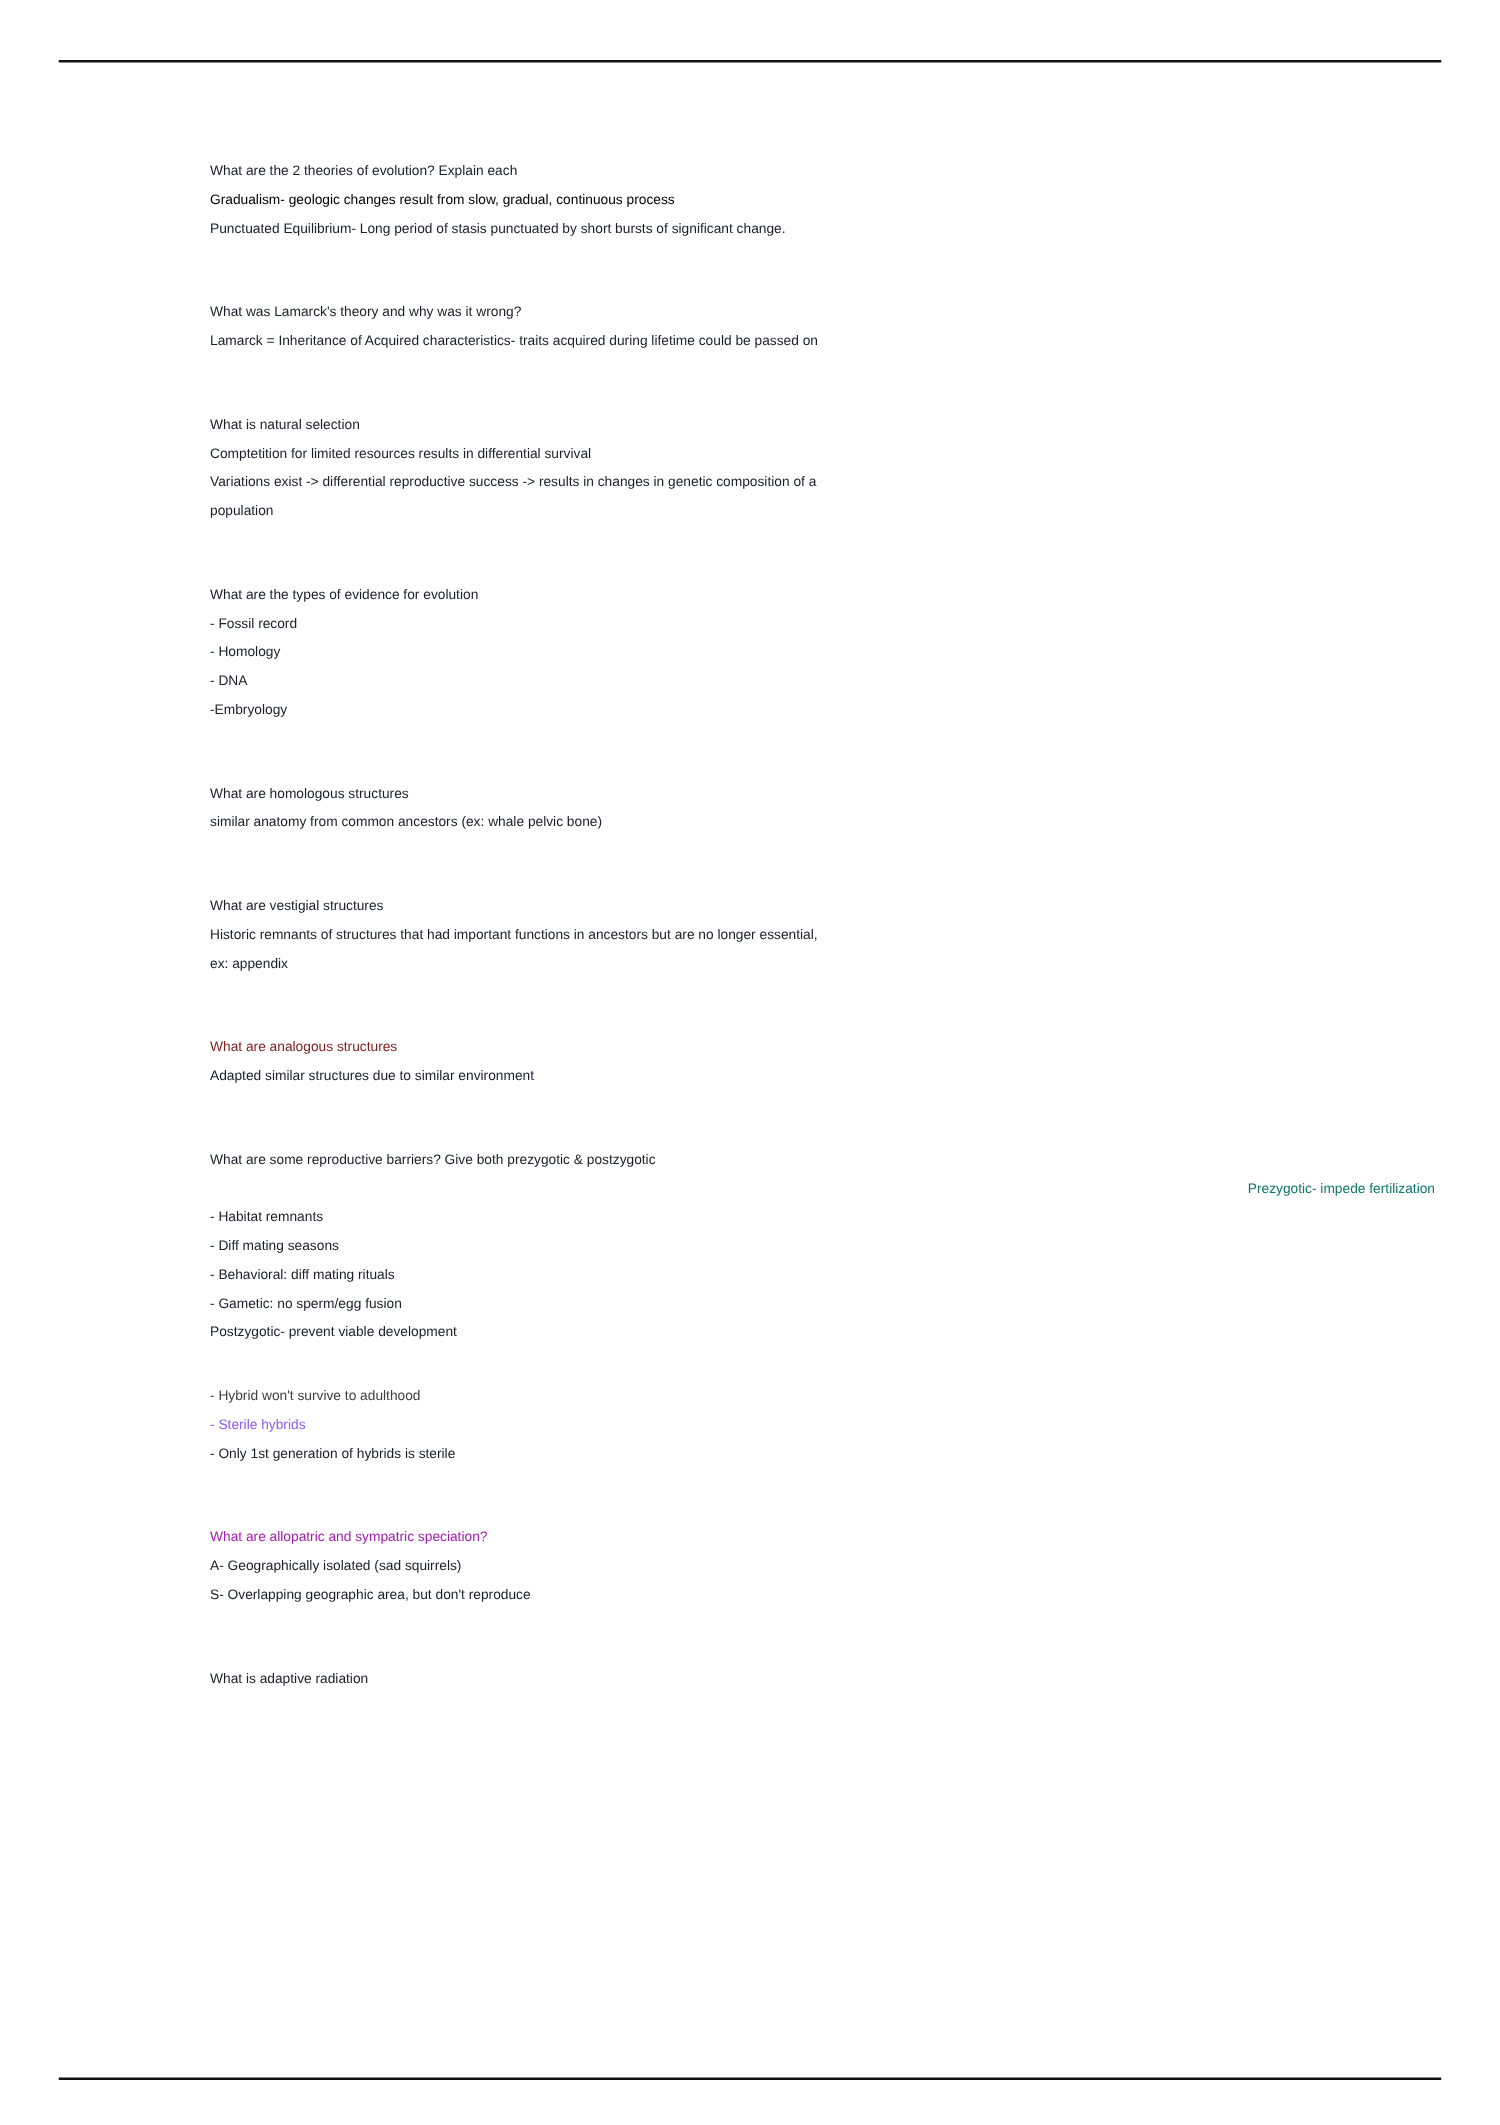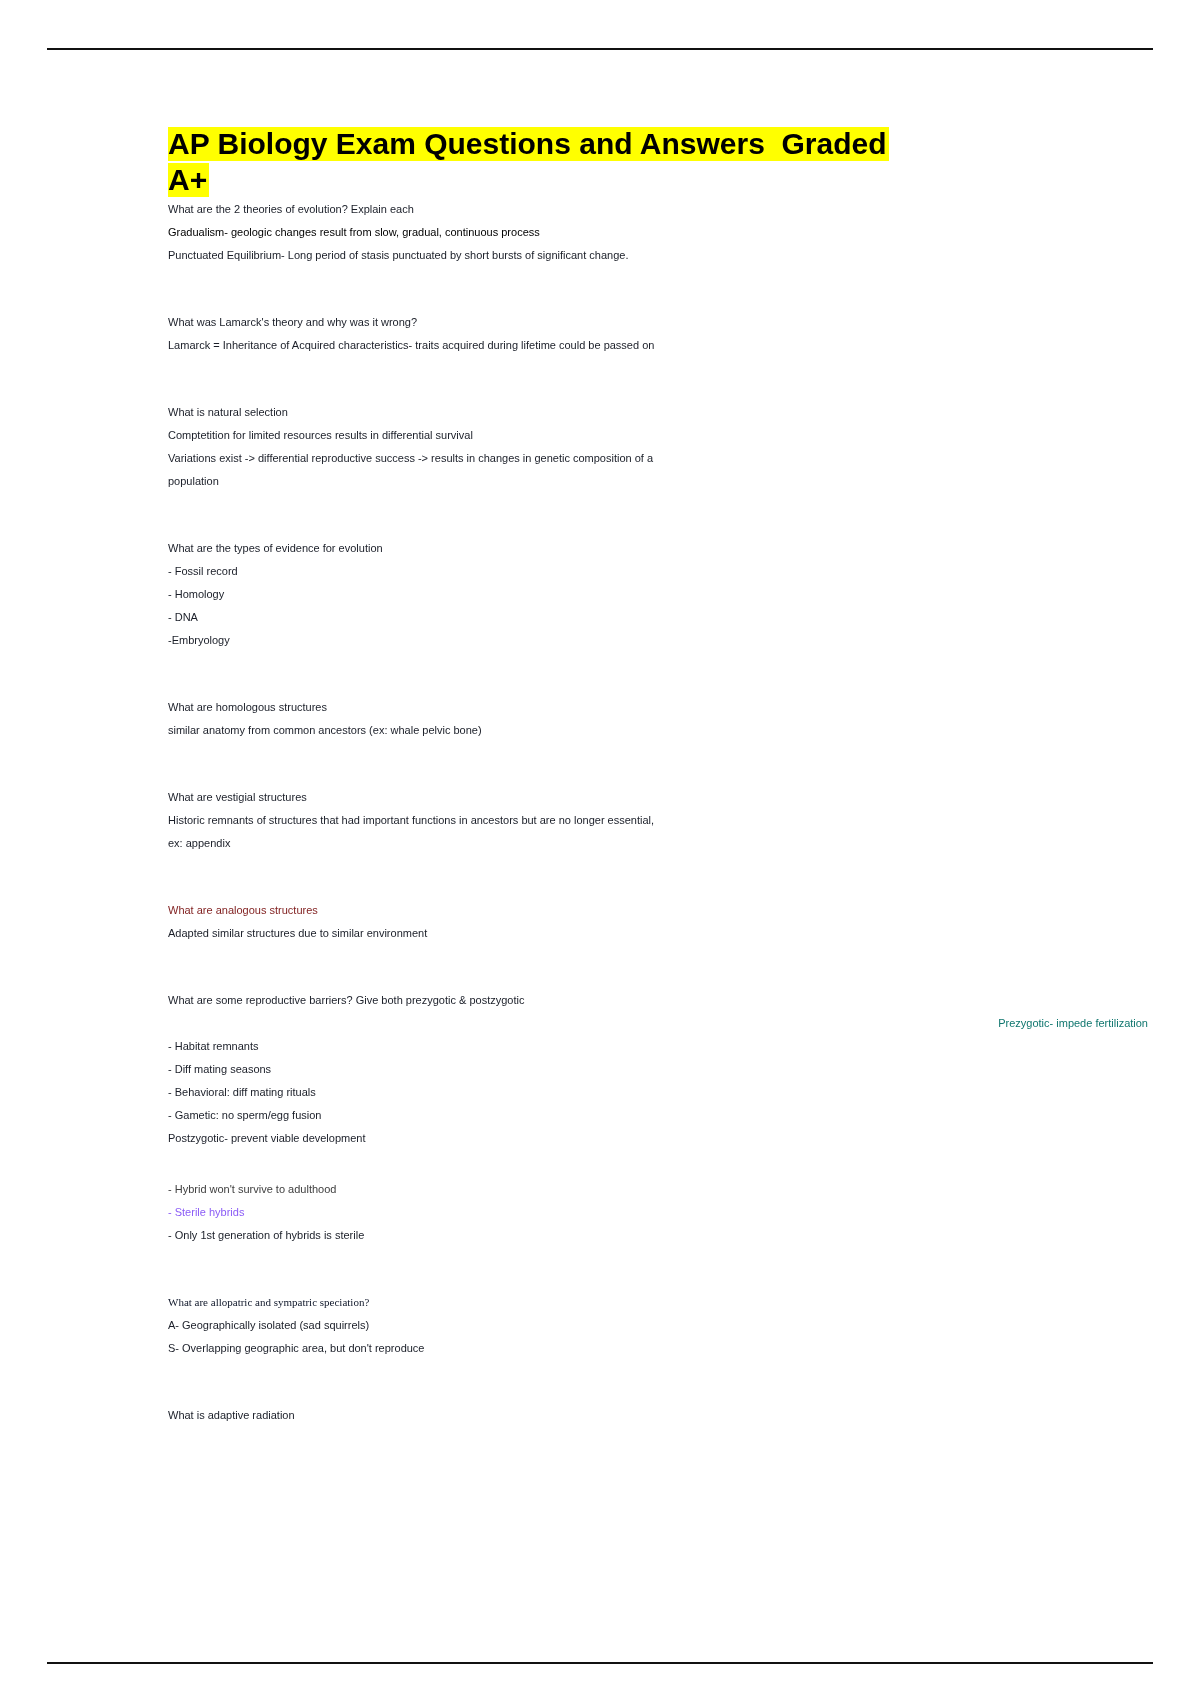--- a/index.html
+++ b/index.html
@@ -57,21 +57,20 @@
     white-space: pre-wrap;
   }
 </style>
 </head>
 <body>
 
 <div class="page">
   <div class="rule top"></div>
 
   <div class="content">
-    <h1 class="doc-title"><mark style="background: rgb(255, 255, 0);">AP Biology Exam Questions and Answers  Graded</mark><br><mark style="background: rgb(255, 255, 0);">A+</mark></h1>
     <div id="qa-container">
         <section class="qa-block">
           <div class="question" style="color: rgb(26, 30, 40);">What are the 2 theories of evolution? Explain each</div>
           <div class="answer-line" style="color: #000000;">Gradualism- geologic changes result from slow, gradual, continuous process</div>
           <div class="answer-line" style="color: rgb(26, 30, 40);">Punctuated Equilibrium- Long period of stasis punctuated by short bursts of significant change.</div>
         </section>
         <section class="qa-block">
           <div class="question" style="color: rgb(26, 30, 40);">What was Lamarck's theory and why was it wrong?</div>
           <div class="answer-line" style="color: rgb(26, 30, 40);">Lamarck = Inheritance of Acquired characteristics- traits acquired during lifetime could be passed on</div>
         </section>
@@ -107,21 +106,21 @@
           <div class="answer-line" style="color: rgb(26, 30, 40);">- Habitat remnants</div>
           <div class="answer-line" style="color: rgb(26, 30, 40);">- Diff mating seasons</div>
           <div class="answer-line" style="color: rgb(26, 30, 40);">- Behavioral: diff mating rituals</div>
           <div class="answer-line" style="color: rgb(26, 30, 40);">- Gametic: no sperm/egg fusion</div>
           <div class="answer-line" style="color: rgb(26, 30, 40);">Postzygotic- prevent viable development</div>
           <div class="answer-line" style="color: #404040; margin-top: 28px;">- Hybrid won't survive to adulthood</div>
           <div class="answer-line" style="color: #8b5cf6;">- Sterile hybrids</div>
           <div class="answer-line" style="color: rgb(26, 30, 40);">- Only 1st generation of hybrids is sterile</div>
         </section>
         <section class="qa-block">
-          <div class="question" style="color: #0f172a; font-family: Liberation Serif, serif;">What are allopatric and sympatric speciation?</div>
+          <div class="question" style="color: #a21caf;">What are allopatric and sympatric speciation?</div>
           <div class="answer-line" style="color: rgb(26, 30, 40);">A- Geographically isolated (sad squirrels)</div>
           <div class="answer-line" style="color: rgb(26, 30, 40);">S- Overlapping geographic area, but don't reproduce</div>
         </section>
         <section class="qa-block">
           <div class="question" style="color: rgb(26, 30, 40);">What is adaptive radiation</div>
         </section>
       </div>
   </div>
 
   <div class="rule bottom"></div>

